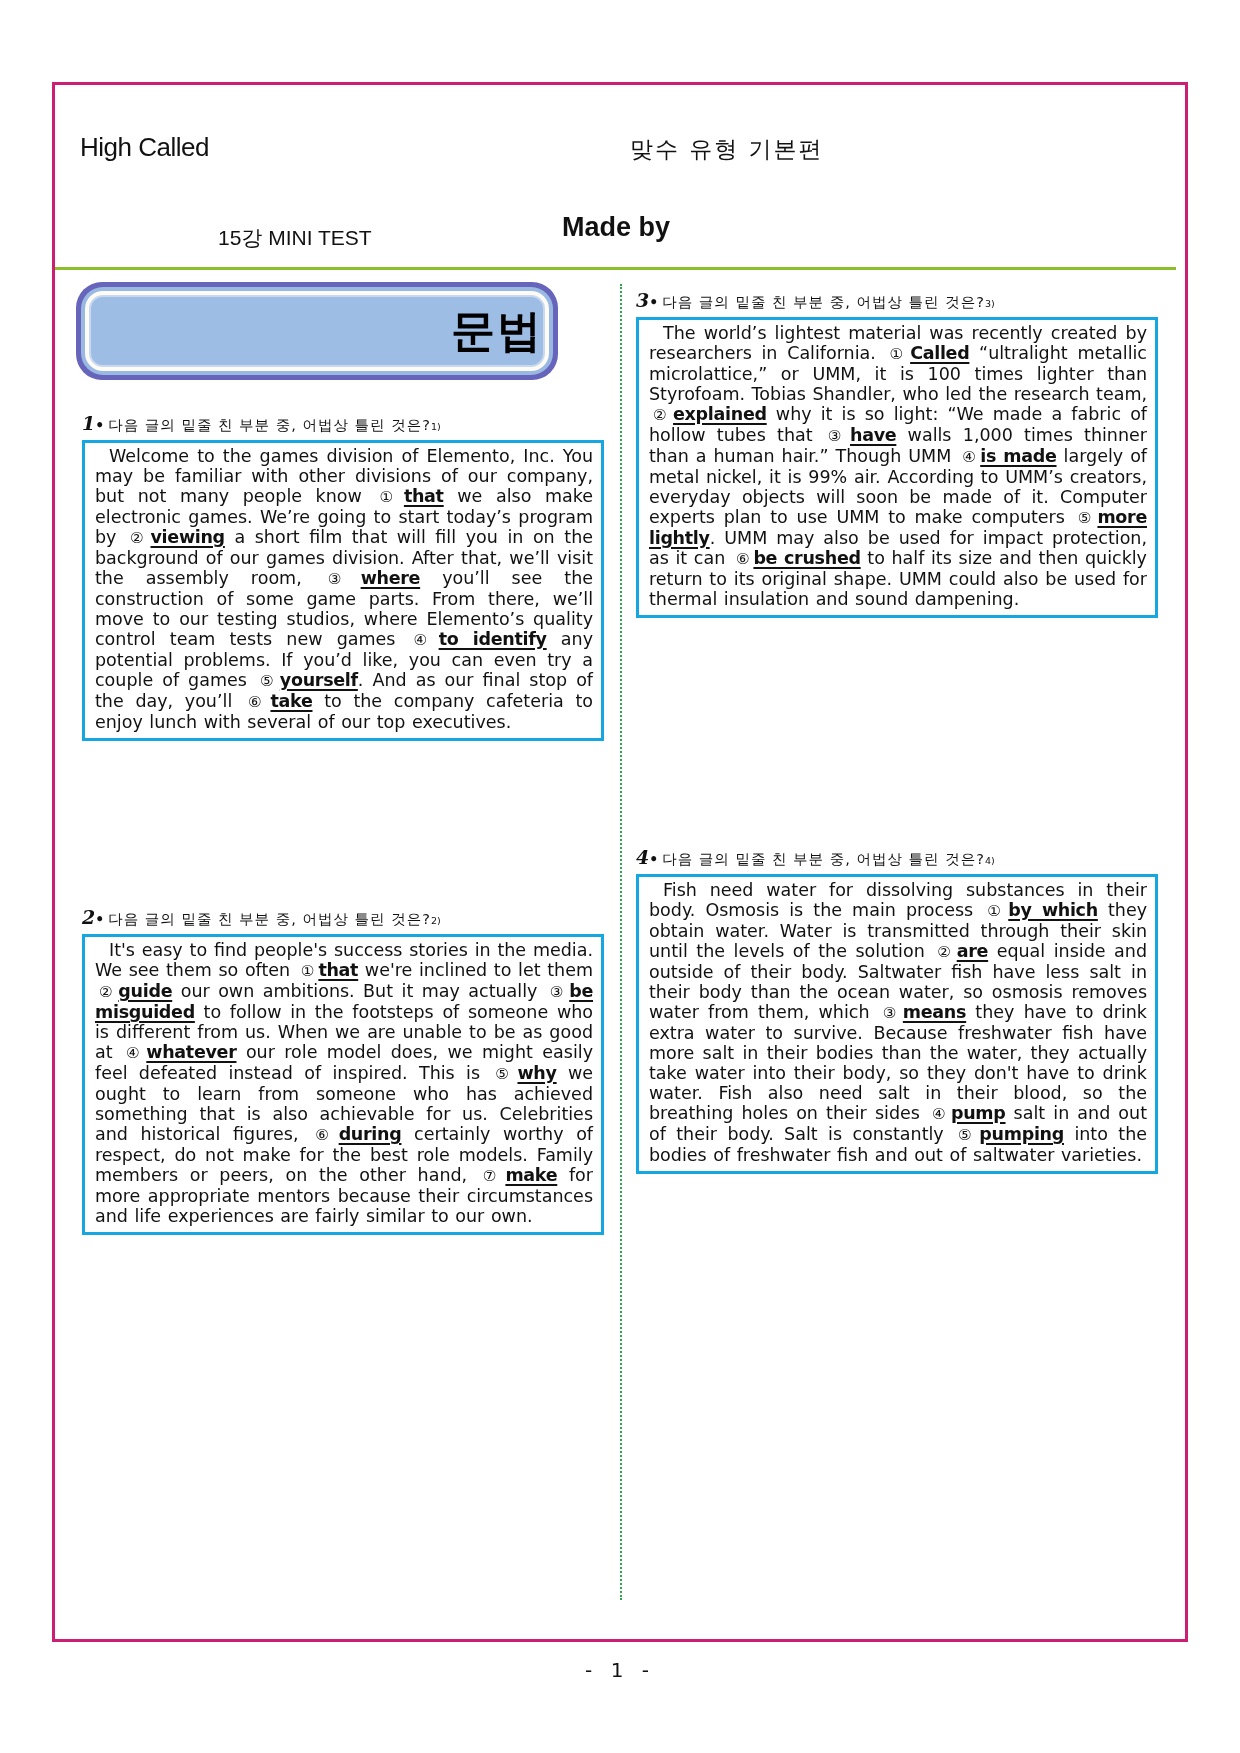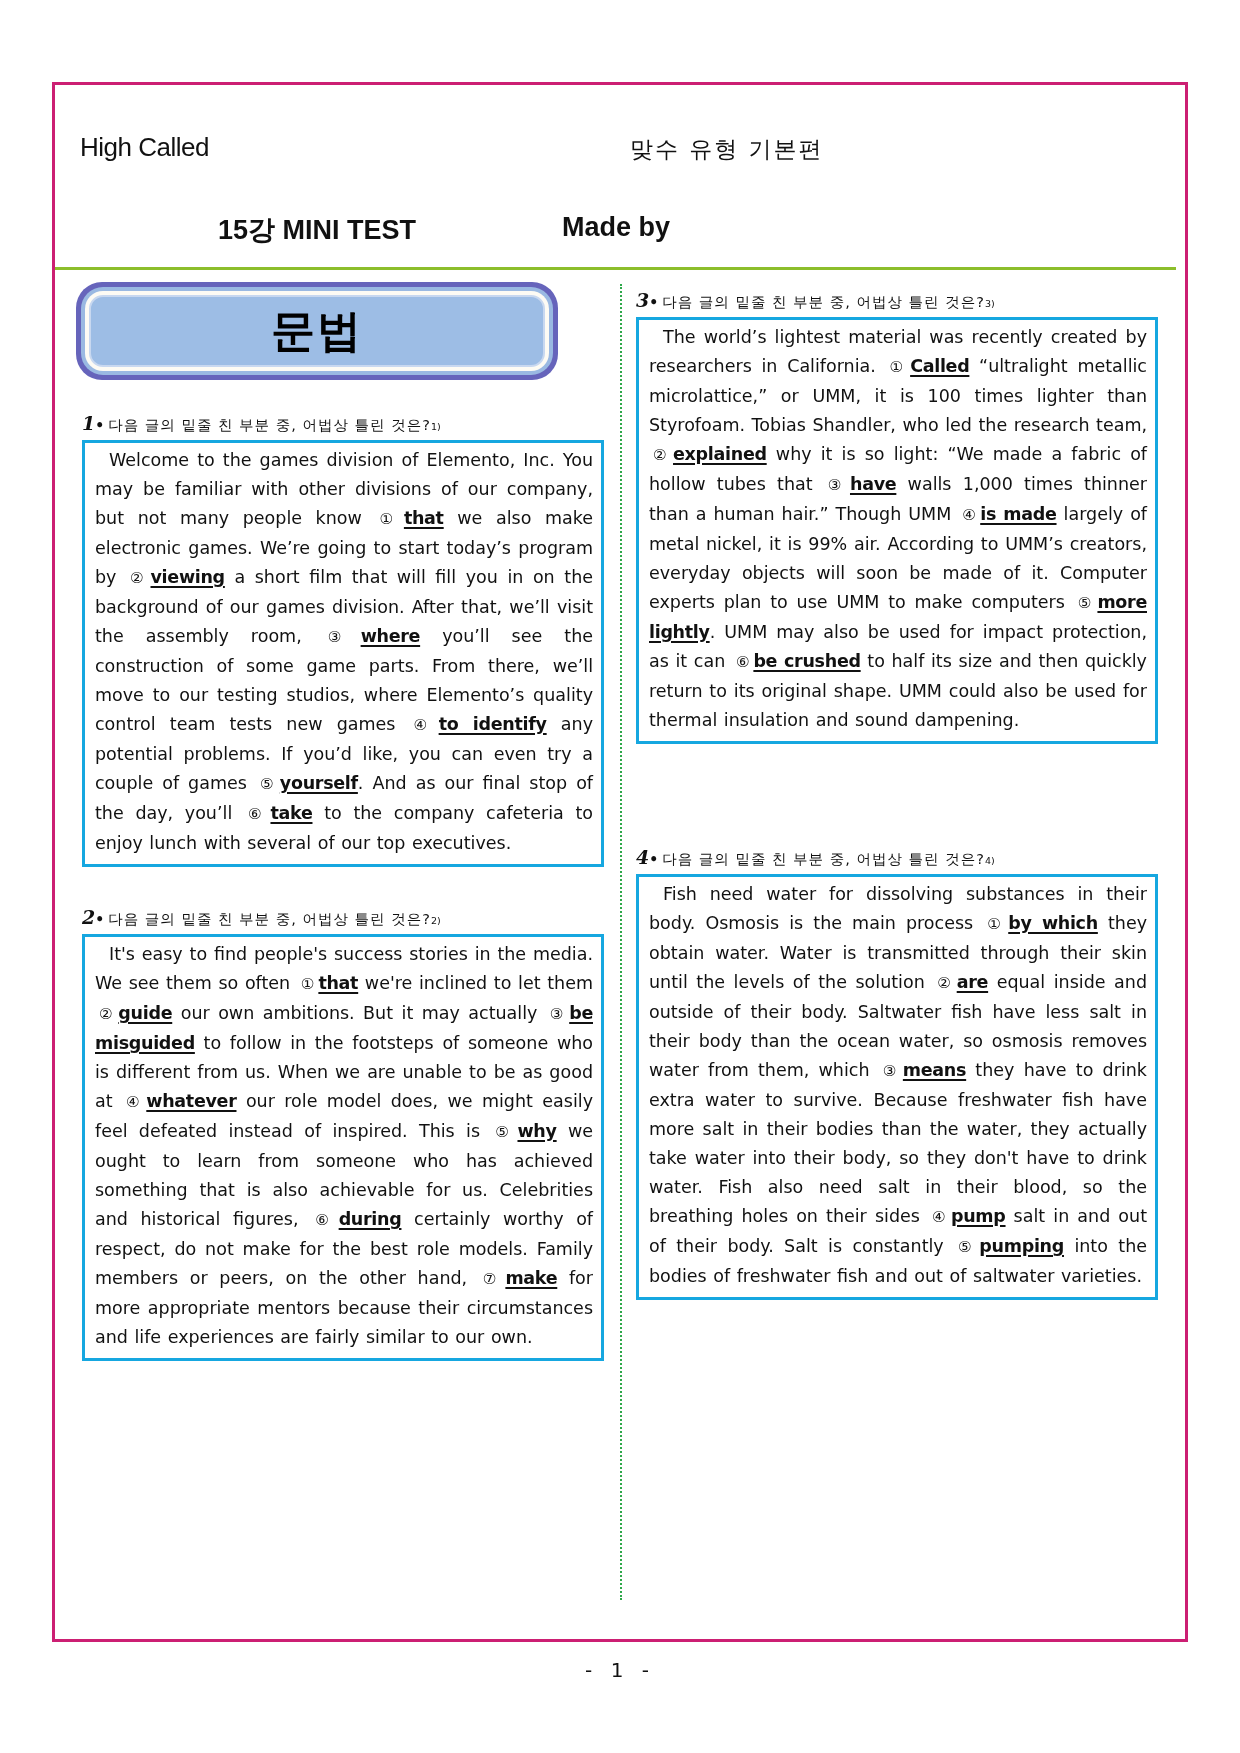--- a/index.html
+++ b/index.html
@@ -1,34 +1,34 @@
 <!DOCTYPE html>
 <html><head>
 <meta charset="utf-8">
 <style>
   html, body { margin: 0; padding: 0; background: #ffffff; }
   body { width: 1240px; height: 1753px; position: relative; font-family: "DejaVu Sans", sans-serif; color: #111; }
   .frame { position: absolute; left: 52px; top: 82px; width: 1136px; height: 1560px; border: 3px solid #cc1f73; box-sizing: border-box; }
   .hdr-school { position: absolute; left: 80px; top: 132px; font-family: "Liberation Sans", sans-serif; font-size: 26px; letter-spacing: -0.5px; }
   .hdr-series { position: absolute; left: 630px; top: 134px; font-family: "DejaVu Sans", sans-serif; font-size: 23px; letter-spacing: 2px; text-align: right; }
-  .hdr-test { position: absolute; left: 218px; top: 212px; font-family: "Liberation Sans", sans-serif; font-size: 27px; font-weight: bold; }
+  .hdr-test { position: absolute; left: 218px; top: 224px; font-family: "Liberation Sans", sans-serif; font-size: 21px; }
   .hdr-madeby { position: absolute; left: 562px; top: 212px; font-family: "Liberation Sans", sans-serif; font-size: 27px; font-weight: bold; }
   .green-rule { position: absolute; left: 55px; top: 267px; width: 1121px; height: 3px; background: #8cbe2b; }
   .col-divider { position: absolute; left: 620px; top: 284px; height: 1316px; border-left: 2px dotted #2ea84a; }
   .title-banner { position: absolute; left: 76px; top: 282px; width: 482px; height: 98px; border-radius: 26px; background: #6664bb; box-sizing: border-box; padding: 5px; }
   .title-banner .r2 { width: 100%; height: 100%; border-radius: 22px; background: #9ab9e2; padding: 4px; box-sizing: border-box; }
   .title-banner .r3 { width: 100%; height: 100%; border-radius: 18px; background: #fdfbf4; padding: 4px; box-sizing: border-box; }
-  .title-banner .r4 { width: 100%; height: 100%; border-radius: 14px; background: #9dbde5; border: 2px solid #c8d8f0; box-sizing: border-box; display: flex; align-items: center; justify-content: center; }
+  .title-banner .r4 { width: 100%; height: 100%; border-radius: 14px; background: #9dbde5; border: 2px solid #c8d8f0; box-sizing: border-box; display: flex; align-items: center; justify-content: flex-end; }
   .title-banner .label { font-family: "DejaVu Sans", sans-serif; font-weight: bold; font-size: 44px; color: #000; letter-spacing: 2px; }
   .q { position: absolute; }
   .q-head { font-family: "DejaVu Sans", sans-serif; font-size: 14.5px; display: flex; align-items: baseline; white-space: nowrap; letter-spacing: 1px; }
   .q-num { font-family: "DejaVu Serif", serif; font-style: italic; font-weight: bold; font-size: 19px; margin-right: 4px; letter-spacing: 0; }
   .q-num .dot { font-size: 14px; }
   .q-foot { font-size: 9.5px; vertical-align: super; letter-spacing: 0; }
-  .q-box { border: 3px solid #16a7e0; box-sizing: border-box; padding: 3px 8px 6px 10px; margin-top: 5px; font-family: "DejaVu Sans", sans-serif; font-size: 17.5px; line-height: 29px; text-align: justify; color: #111; word-spacing: 1px; }
+  .q-box { border: 3px solid #16a7e0; box-sizing: border-box; padding: 3px 8px 6px 10px; margin-top: 5px; font-family: "DejaVu Sans", sans-serif; font-size: 17.5px; line-height: 20px; text-align: justify; color: #111; word-spacing: 1px; }
   .q-box .indent { display: inline-block; width: 14px; }
   .q-box u { font-weight: bold; text-decoration: underline; text-underline-offset: 3px; text-decoration-thickness: 1.5px; letter-spacing: -0.3px; }
   .q-box .circ { font-size: 15px; padding: 0 4px; }
   .page-no { position: absolute; left: 0; width: 1240px; top: 1658px; text-align: center; font-family: "DejaVu Sans", sans-serif; font-size: 20px; letter-spacing: 6px; }
 </style>
 </head>
 <body>
 
 <div class="frame"></div>
 

